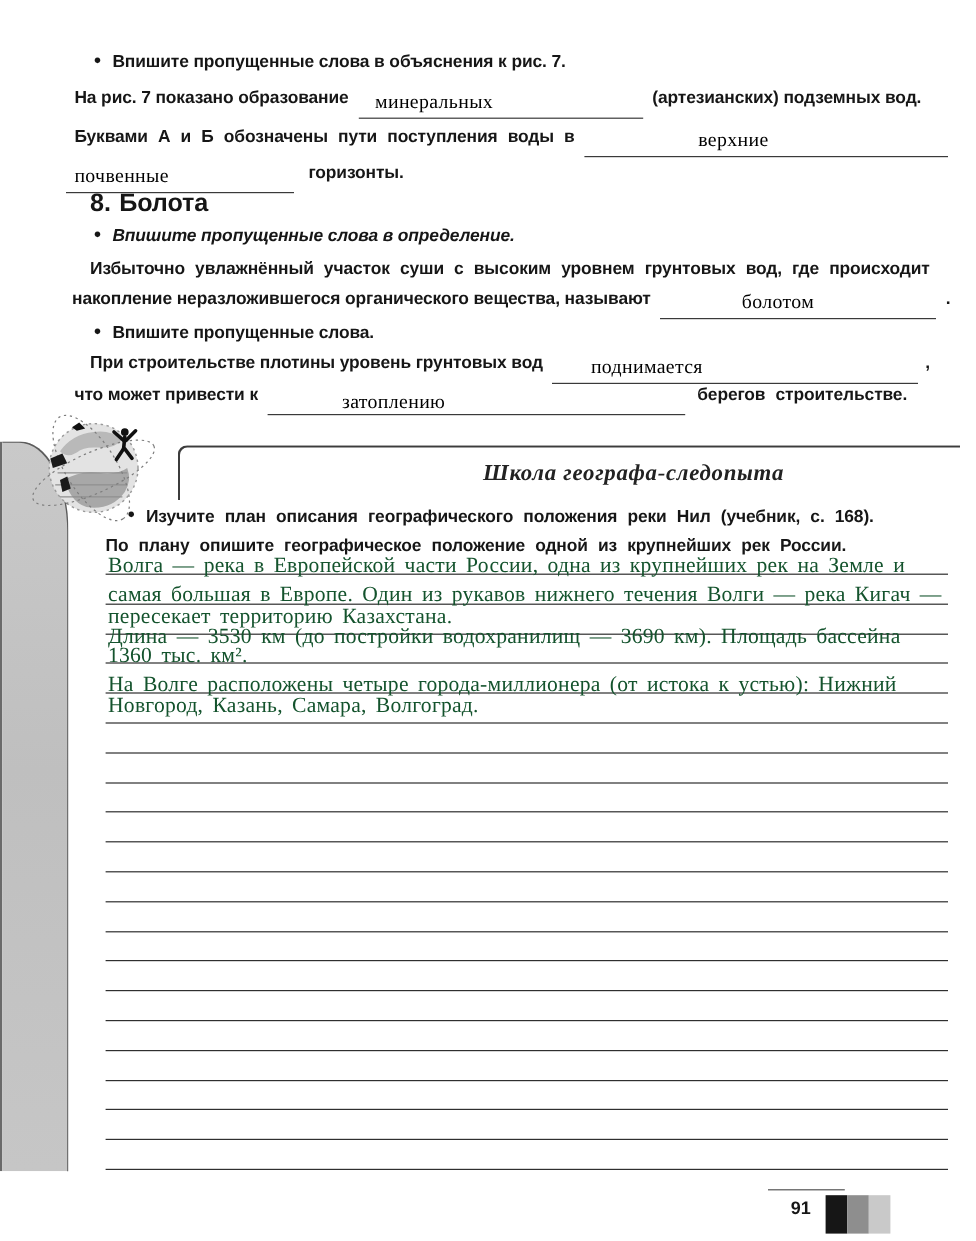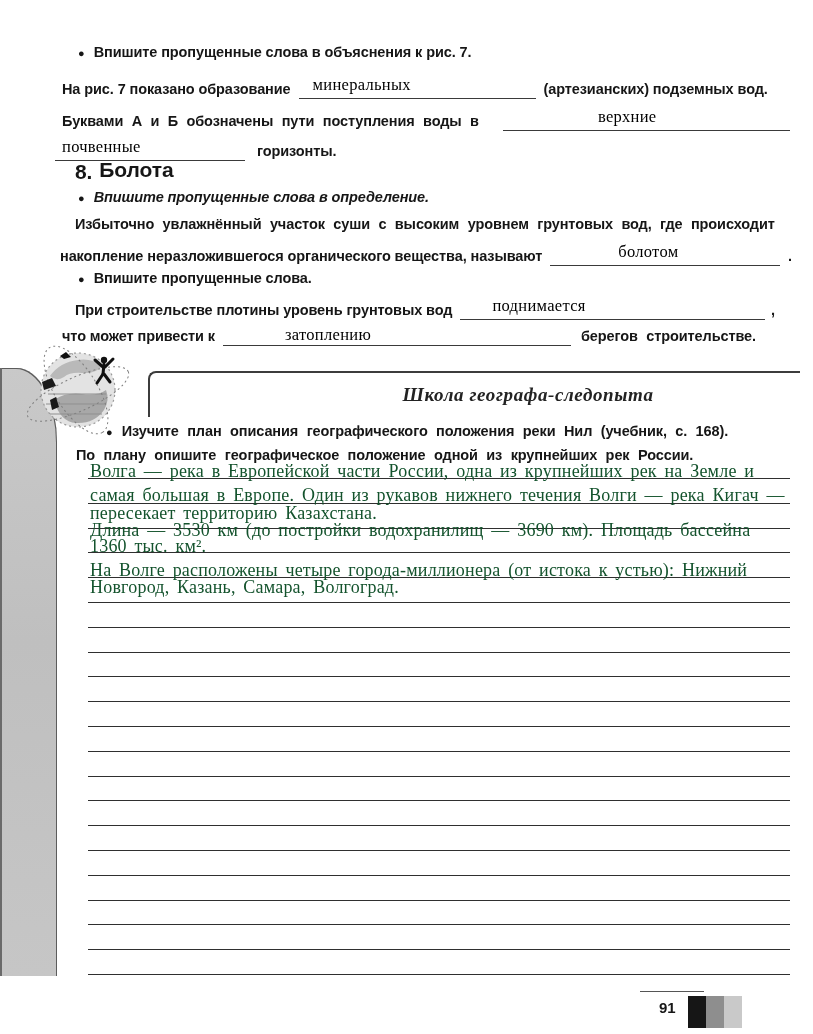--- a/index.html
+++ b/index.html
@@ -2,21 +2,21 @@
 <html><head>
 <meta charset="utf-8">
 <style>
   html,body{margin:0;padding:0;}
   body{background:#ffffff;}
   #page{
     position:relative; width:813px; height:1034px; overflow:hidden;
     background:#ffffff; font-family:"Liberation Sans",sans-serif; color:#161616;
   }
   
-  .row{position:absolute; display:flex; align-items:flex-end; z-index:2;}
+  .row{position:absolute; display:flex; align-items:flex-start; z-index:2;}
   .pt{font-weight:700; font-size:14.5px; letter-spacing:-0.1px; white-space:pre; padding-bottom:2px;}
   .just{word-spacing:4.5px;}
   .bullet-row::before{content:"●"; font-size:11px; margin-right:9px; padding-bottom:3px;}
   
   .blank{position:relative; border-bottom:1.6px solid #3a3a3a; height:24px;}
   .grow{flex:1 1 auto;}
   .ans{
     position:absolute; bottom:3px; white-space:nowrap;
     font-family:"Liberation Serif",serif; font-weight:400;
     font-size:16.5px; color:#000000; letter-spacing:.3px;
@@ -71,21 +71,21 @@
   </div>
 
   <div class="row" style="left:62px; top:74px; width:728px;">
     <span class="pt">На рис. 7 показано образование</span>
     <span class="blank" style="width:237px; margin:0 8px;">
       <span class="ans" style="left:14px;">минеральных</span>
     </span>
     <span class="pt">(артезианских) подземных вод.</span>
   </div>
 
-  <div class="row" style="left:62px; top:106px; width:728px;gap:16px;">
+  <div class="row" style="left:62px; top:106px; width:728px;">
     <span class="pt just">Буквами А и Б обозначены пути поступления воды в</span>
     <span class="blank grow" style="margin-left:8px;">
       <span class="ans" style="left:95px;">верхние</span>
     </span>
   </div>
 
   <div class="row" style="left:55px; top:136px;">
     <span class="blank" style="width:190px;">
       <span class="ans" style="left:7px;">почвенные</span>
     </span>
@@ -156,21 +156,21 @@
     <path d="M30 62 l6 -3 l3 10 l-7 3z" fill="#1a1a1a"></path>
   </svg>
 
   <div id="pf-box">
     <div id="pf-heading">Школа географа-следопыта</div>
   </div>
 
   <div class="row bullet-row" style="left:106px; top:423px;">
     <span class="pt just">Изучите план описания географического положения реки Нил (учебник, с. 168).</span>
   </div>
-  <div class="row" style="left:76px; top:447px;">
+  <div class="row" style="left:88px; top:447px;">
     <span class="pt just">По плану опишите географическое положение одной из крупнейших рек России.</span>
   </div>
 
   <div id="rules">
       <div class="rule" style="top: 478px; border-top-color: rgb(47, 47, 47);"></div>
       <div class="rule" style="top: 502.8px; border-top-color: rgb(47, 47, 47);"></div>
       <div class="rule" style="top: 527.6px; border-top-color: rgb(47, 47, 47);"></div>
       <div class="rule" style="top: 552.4px; border-top-color: rgb(47, 47, 47);"></div>
       <div class="rule" style="top: 577.2px; border-top-color: rgb(47, 47, 47);"></div>
       <div class="rule" style="top: 602px; border-top-color: rgb(47, 47, 47);"></div>

